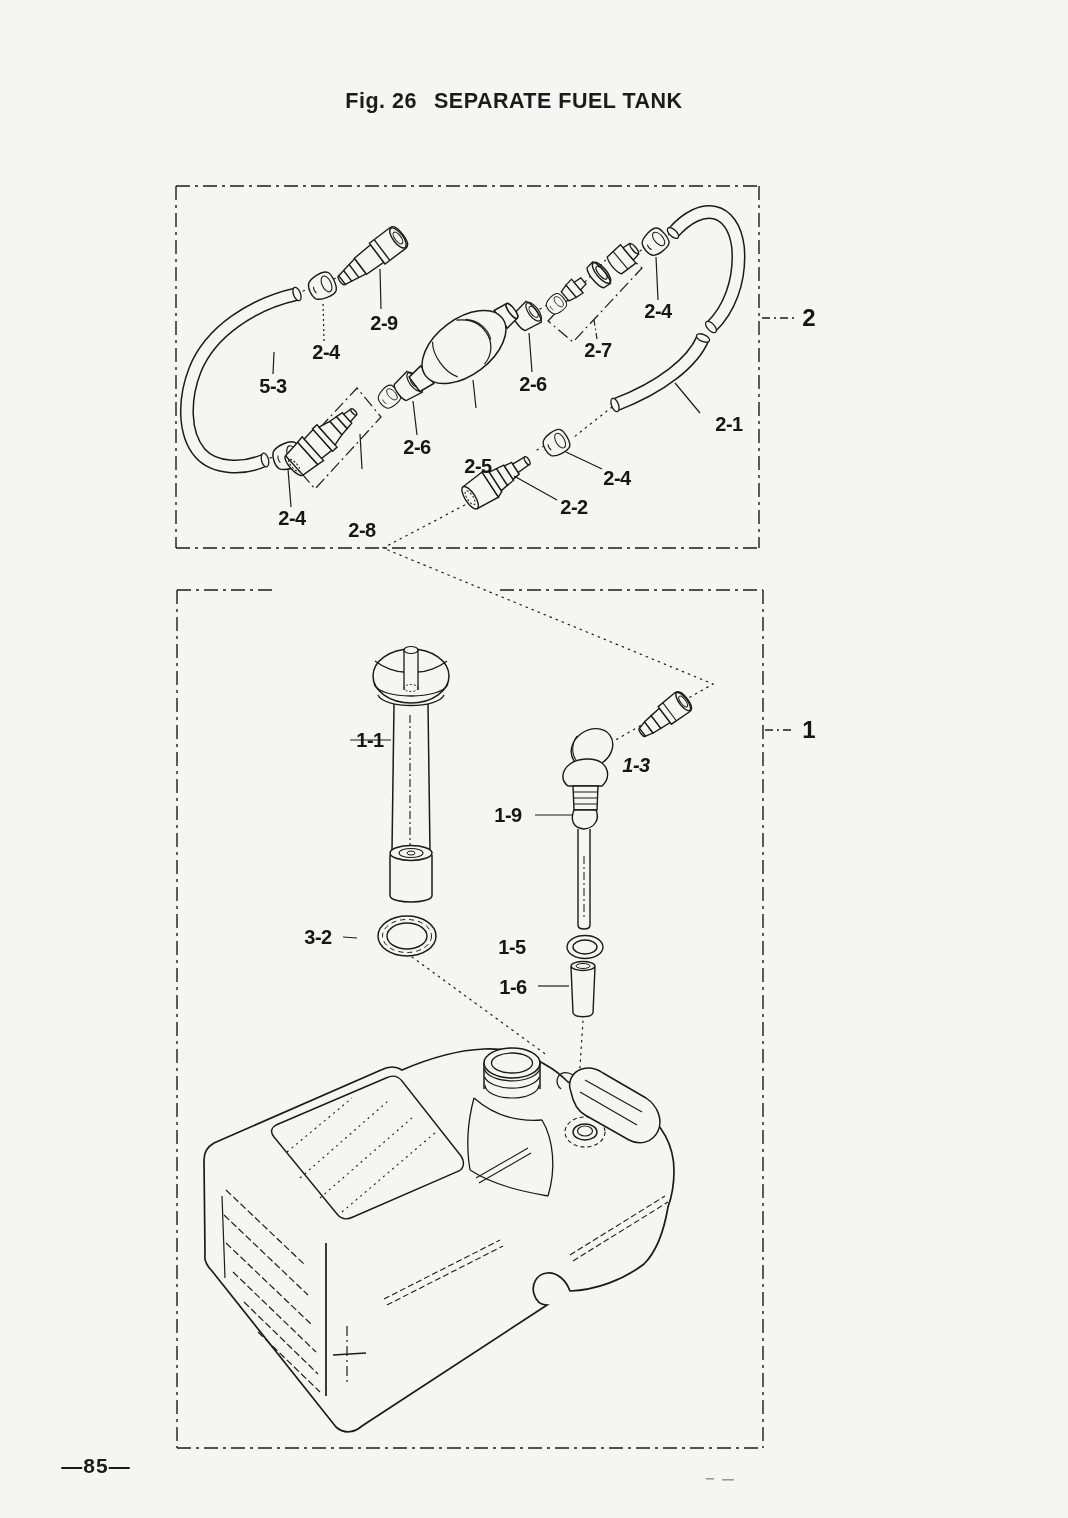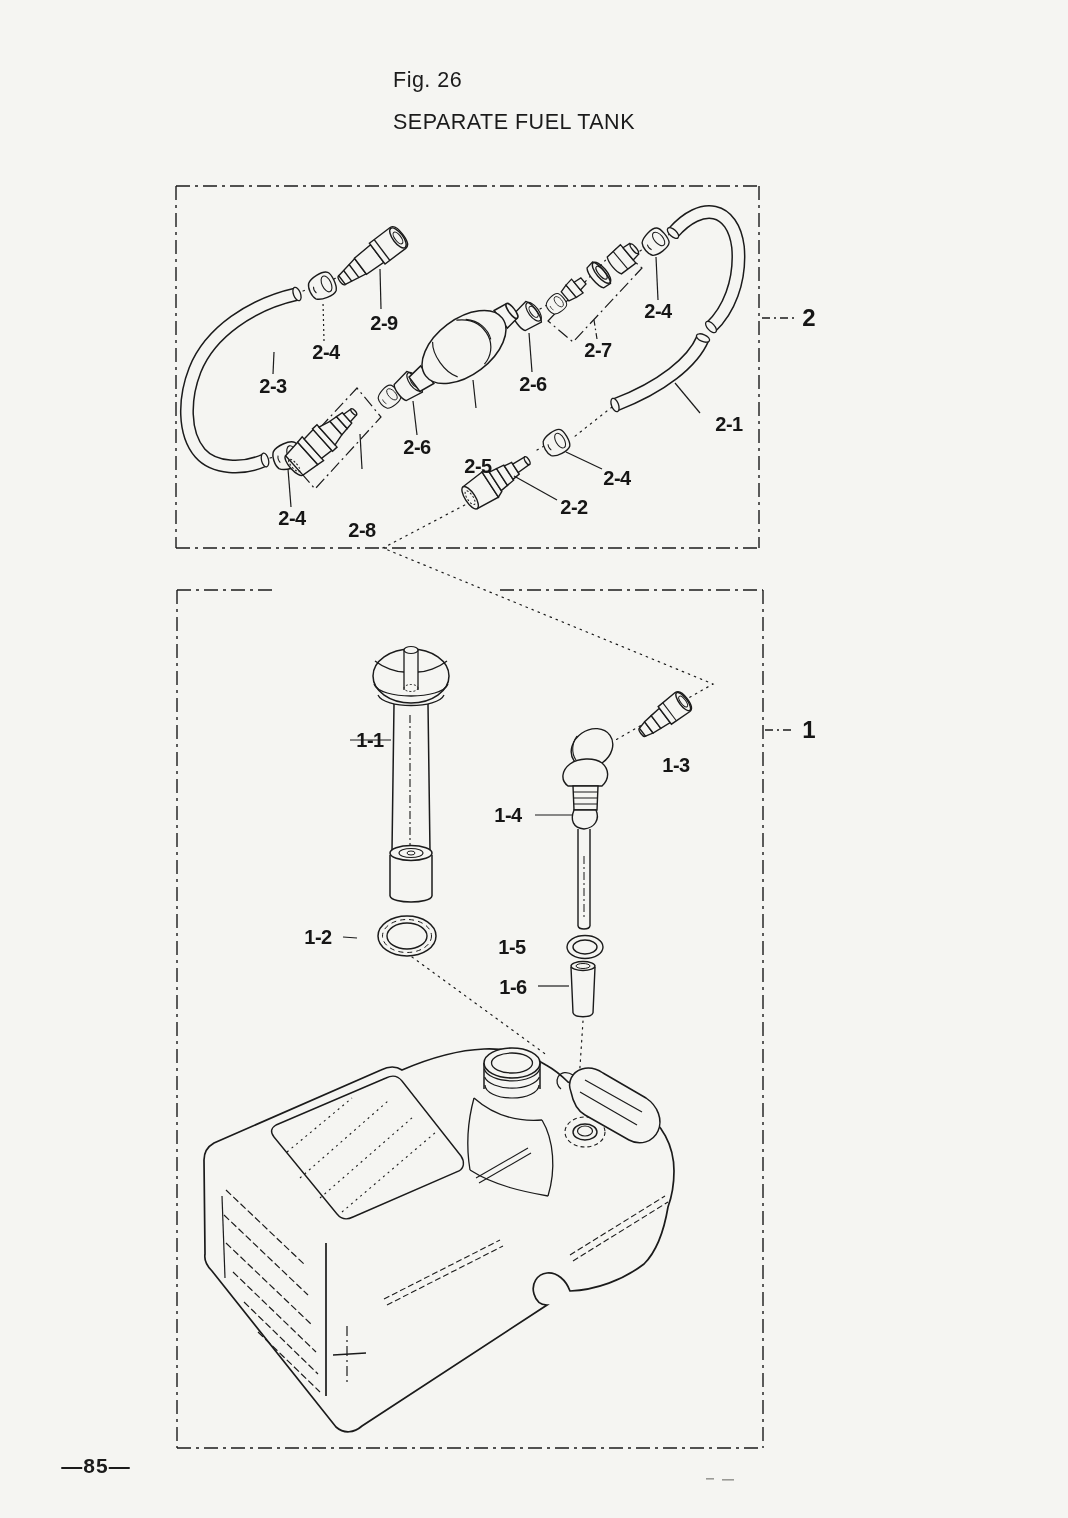--- a/index.html
+++ b/index.html
@@ -24,22 +24,22 @@
   }
   .callout.big{font-size:24px;letter-spacing:0;}
   #title-jp{
     position:absolute;left:549px;top:74px;
     transform:translate(-50%,-50%);
     font-size:22px;font-weight:bold;letter-spacing:1px;white-space:nowrap;
   }
   #title-en{
     position:absolute;left:514px;top:101px;
     transform:translate(-50%,-50%);
-    font-size:21.5px;font-weight:normal;white-space:nowrap;
-    display:flex;gap:17px;letter-spacing:0.5px;flex-direction:column;
+    font-size:21.5px;font-weight:bold;white-space:nowrap;
+    display:flex;gap:17px;letter-spacing:0.5px;
   }
   #page-num{
     position:absolute;left:96px;top:1466px;
     transform:translate(-50%,-50%);
     font-size:21px;font-weight:bold;letter-spacing:1px;white-space:nowrap;
   }
 </style>
 </head>
 <body>
 
@@ -367,36 +367,36 @@
   </g>
 </svg>
 
 <div id="title-en">
   <span>Fig. 26</span>
   <span>SEPARATE FUEL TANK</span>
 </div>
 
 <div class="callout" style="left:384px;top:323px;">2-9</div>
 <div class="callout" style="left:326px;top:352px;">2-4</div>
-<div class="callout" style="left:273px;top:386px;">2-3</div>
+<div class="callout" style="left:273px;top:386px;">5-3</div>
 <div class="callout" style="left:417px;top:447px;">2-6</div>
 <div class="callout" style="left:478px;top:418px;margin-top:48px;">2-5</div>
 <div class="callout" style="left:533px;top:384px;">2-6</div>
 <div class="callout" style="left:598px;top:350px;">2-7</div>
 <div class="callout" style="left:658px;top:311px;">2-4</div>
 <div class="callout" style="left:709px;top:424px;margin-left:20px;">2-1</div>
 <div class="callout" style="left:362px;top:482px;margin-top:48px;">2-8</div>
 <div class="callout" style="left:292px;top:518px;">2-4</div>
 <div class="callout" style="left:574px;top:507px;">2-2</div>
 <div class="callout" style="left:617px;top:478px;">2-4</div>
 <div class="callout big" style="left:809px;top:318px;">2</div>
 
 <div class="callout" style="left:322px;top:740px;margin-left:48px;">1-1</div>
-<div class="callout" style="left:676px;top:765px;">1-3</div>
-<div class="callout" style="left:508px;top:815px;">1-4</div>
-<div class="callout" style="left:318px;top:937px;">1-2</div>
+<div class="callout" style="left:636px;top:765px;font-style:italic;">1-3</div>
+<div class="callout" style="left:508px;top:815px;">1-9</div>
+<div class="callout" style="left:318px;top:937px;">3-2</div>
 <div class="callout" style="left:512px;top:947px;">1-5</div>
 <div class="callout" style="left:513px;top:987px;">1-6</div>
 <div class="callout big" style="left:809px;top:730px;">1</div>
 
 <div id="page-num">—85—</div>
 
 </div>
 
 </body></html>

